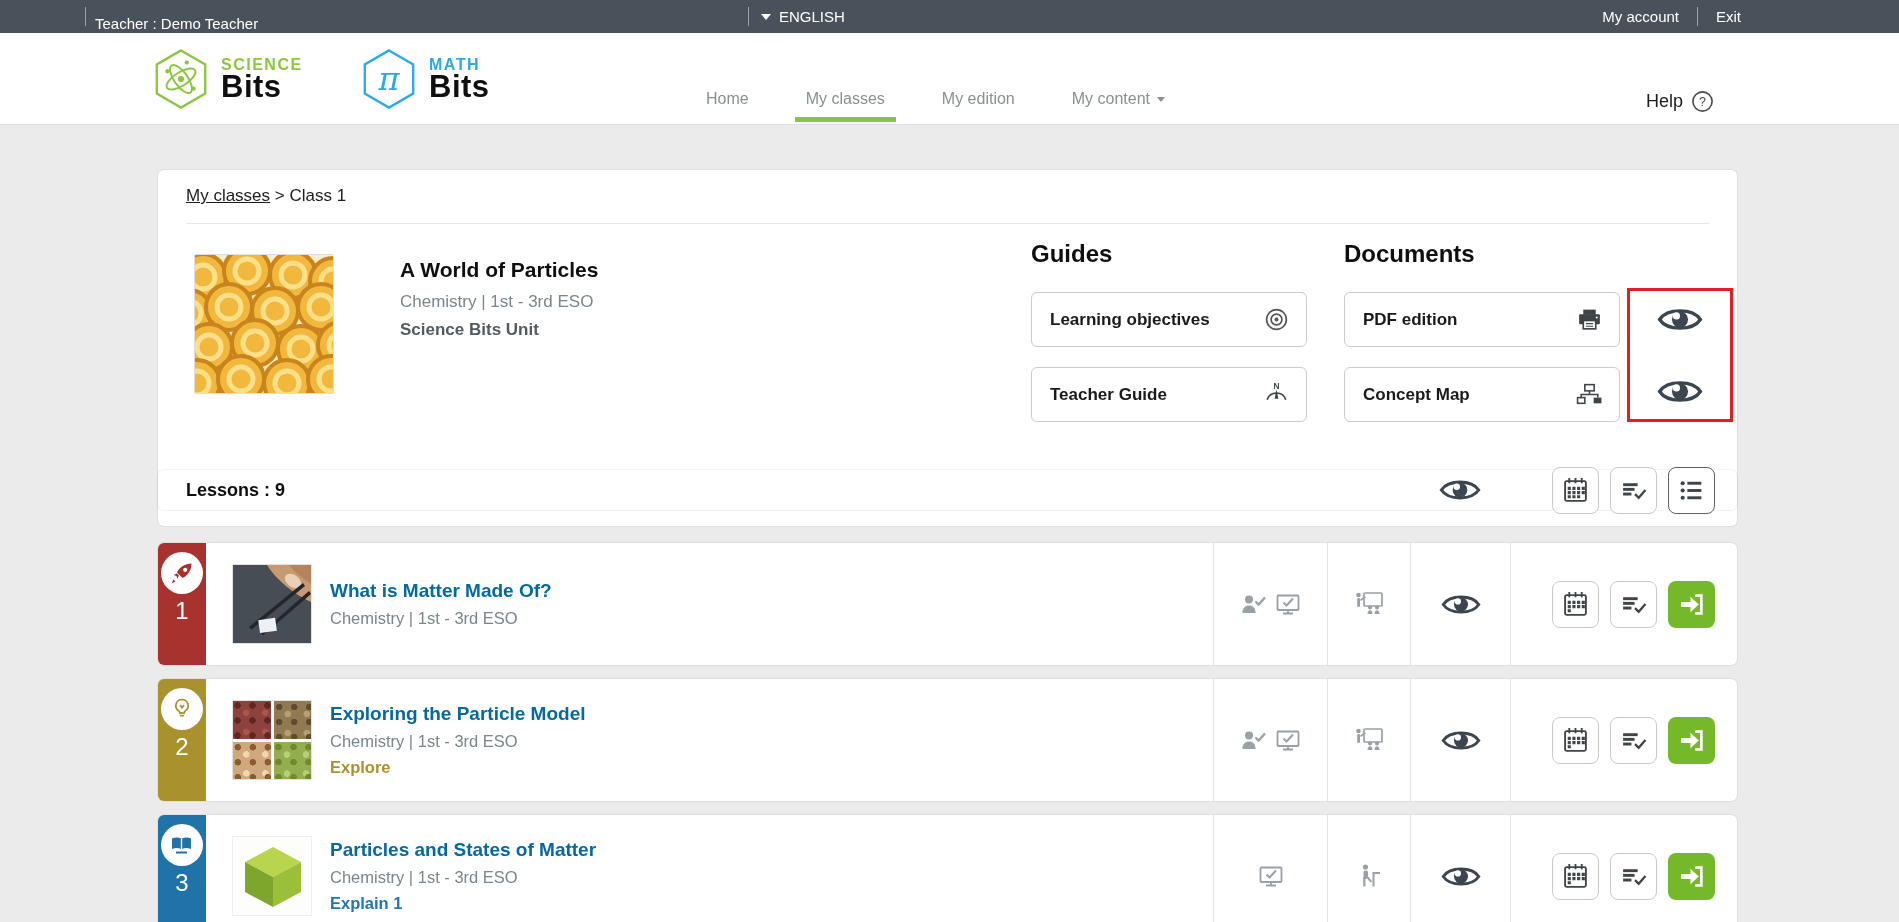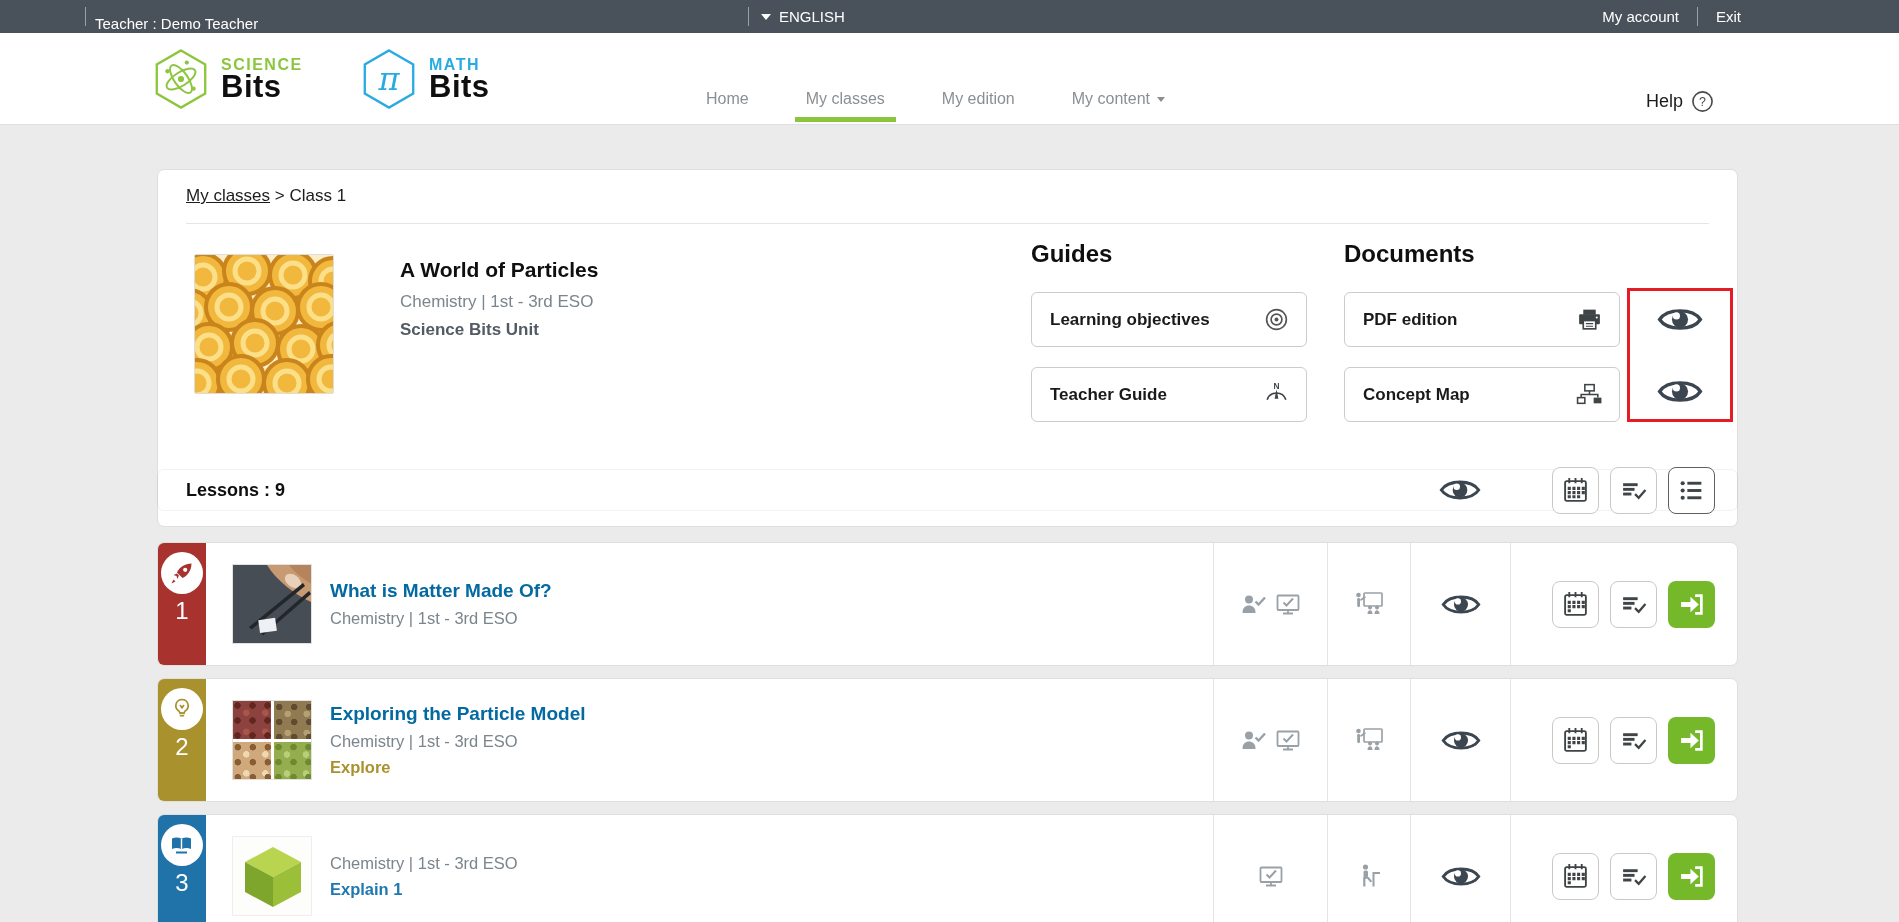--- a/index.html
+++ b/index.html
@@ -499,20 +499,21 @@
   </div>
   <div class="l-thumb" style="border-color:#eee;background:#fff;">
     <svg viewBox="0 0 80 80" width="80" height="80">
       <rect width="80" height="80" fill="#fdfdfb"></rect>
       <polygon points="40,10 68,25 40,40 12,25" fill="#b9d44e"></polygon>
       <polygon points="12,25 40,40 40,70 12,55" fill="#7fa62c"></polygon>
       <polygon points="40,40 68,25 68,55 40,70" fill="#9cbf3a"></polygon>
     </svg>
   </div>
   <div class="l-text">
+    <div class="l-title">Particles and States of Matter</div>
     <div class="l-sub">Chemistry | 1st - 3rd ESO</div>
     <div class="l-phase">Explain 1</div>
   </div>
   <div class="col col-assess gray-ic">
     <svg width="26" height="24" viewBox="0 0 26 24" fill="none" stroke="#9aa1a6">
       <rect x="2.5" y="3.5" width="21" height="14.5" rx="1" stroke-width="1.8"></rect>
       <path d="M13 18v3M8 21.5h10" stroke-width="1.8"></path>
       <path d="M8.5 10.5l3 3 6.5-7" stroke-width="2"></path>
     </svg>
   </div>

